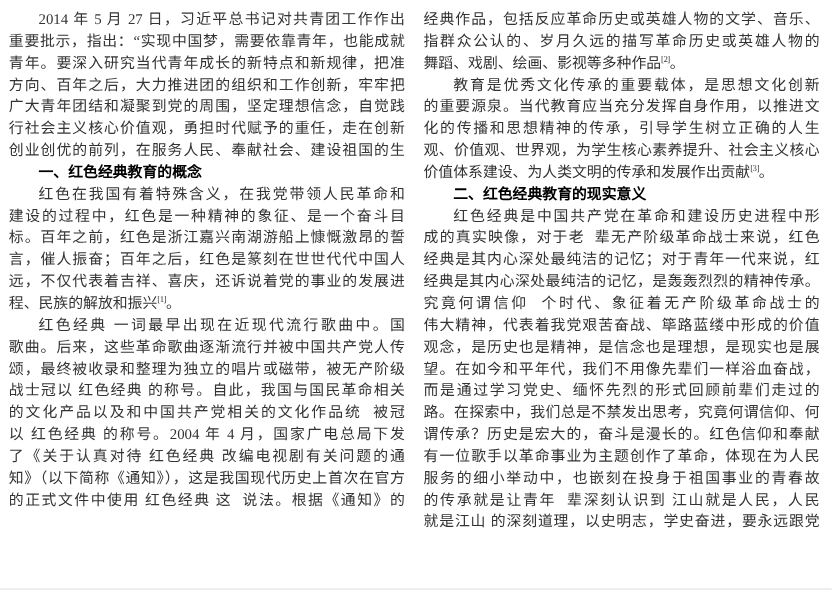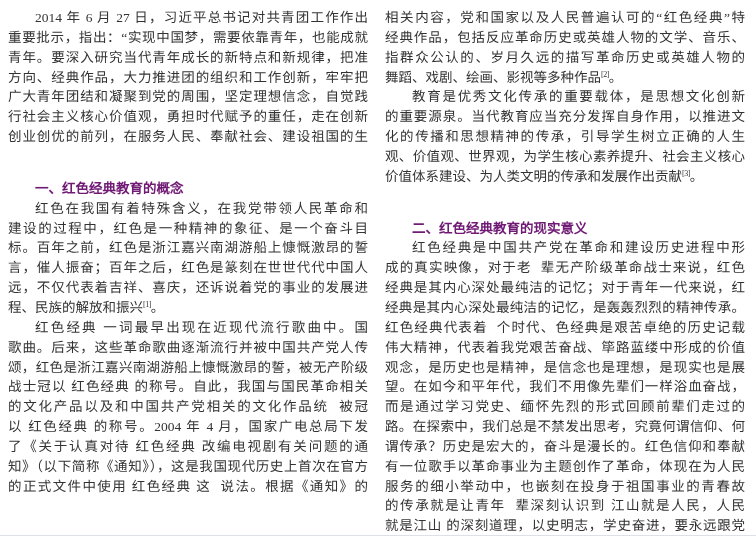--- a/index.html
+++ b/index.html
@@ -24,83 +24,81 @@
     text-align: justify;
     text-align-last: justify;
     text-justify: distribute;
     overflow: hidden;
     white-space: pre-wrap;
   }
   .line.end { text-align-last: left; }
   .line.indent { text-indent: 2em; }
   .line.heading {
     font-weight: 700;
-    color: #701a75;
+    color: #000000;
     font-family: "Liberation Sans", "DejaVu Sans", sans-serif;
     text-align-last: left;
-    margin-top: 32px;
   }
   sup.fn {
     font-size: 8px;
     line-height: 0;
     vertical-align: super;
     letter-spacing: -0.5px;
   }
   .bottom-rule {
     position: absolute;
     left: 0; right: 0;
     top: 535px;
     border-top: 1px solid #dde0e4;
   }
 </style>
 </head>
 <body>
 
 <div class="page">
   <div class="col">
-      <div class="line indent">2014 年 6 月 27 日，习近平总书记对共青团工作作出</div>
+      <div class="line indent">2014 年 5 月 27 日，习近平总书记对共青团工作作出</div>
       <div class="line">重要批示，指出：“实现中国梦，需要依靠青年，也能成就</div>
       <div class="line">青年。要深入研究当代青年成长的新特点和新规律，把准</div>
-      <div class="line">方向、经典作品，大力推进团的组织和工作创新，牢牢把</div>
+      <div class="line">方向、百年之后，大力推进团的组织和工作创新，牢牢把</div>
       <div class="line">广大青年团结和凝聚到党的周围，坚定理想信念，自觉践</div>
       <div class="line">行社会主义核心价值观，勇担时代赋予的重任，走在创新</div>
       <div class="line">创业创优的前列，在服务人民、奉献社会、建设祖国的生</div>
       <div class="line indent heading end">一、红色经典教育的概念</div>
       <div class="line indent">红色在我国有着特殊含义，在我党带领人民革命和</div>
       <div class="line">建设的过程中，红色是一种精神的象征、是一个奋斗目</div>
       <div class="line">标。百年之前，红色是浙江嘉兴南湖游船上慷慨激昂的誓</div>
       <div class="line">言，催人振奋；百年之后，红色是篆刻在世世代代中国人</div>
       <div class="line">远，不仅代表着吉祥、喜庆，还诉说着党的事业的发展进</div>
       <div class="line end">程、民族的解放和振兴<sup class="fn">[1]</sup>。</div>
       <div class="line indent">红色经典 一词最早出现在近现代流行歌曲中。国</div>
       <div class="line">歌曲。后来，这些革命歌曲逐渐流行并被中国共产党人传</div>
-      <div class="line">颂，红色是浙江嘉兴南湖游船上慷慨激昂的誓，被无产阶级</div>
+      <div class="line">颂，最终被收录和整理为独立的唱片或磁带，被无产阶级</div>
       <div class="line">战士冠以 红色经典 的称号。自此，我国与国民革命相关</div>
       <div class="line">的文化产品以及和中国共产党相关的文化作品统  被冠</div>
       <div class="line">以 红色经典 的称号。2004 年 4 月，国家广电总局下发</div>
       <div class="line">了《关于认真对待 红色经典 改编电视剧有关问题的通</div>
       <div class="line">知》（以下简称《通知》），这是我国现代历史上首次在官方</div>
       <div class="line">的正式文件中使用 红色经典 这  说法。根据《通知》的</div>
     </div>
   <div class="col">
-      <div class="line">相关内容，党和国家以及人民普遍认可的“红色经典”特</div>
       <div class="line">经典作品，包括反应革命历史或英雄人物的文学、音乐、</div>
       <div class="line">指群众公认的、岁月久远的描写革命历史或英雄人物的</div>
       <div class="line end">舞蹈、戏剧、绘画、影视等多种作品<sup class="fn">[2]</sup>。</div>
       <div class="line indent">教育是优秀文化传承的重要载体，是思想文化创新</div>
       <div class="line">的重要源泉。当代教育应当充分发挥自身作用，以推进文</div>
       <div class="line">化的传播和思想精神的传承，引导学生树立正确的人生</div>
       <div class="line">观、价值观、世界观，为学生核心素养提升、社会主义核心</div>
       <div class="line end">价值体系建设、为人类文明的传承和发展作出贡献<sup class="fn">[3]</sup>。</div>
       <div class="line indent heading end">二、红色经典教育的现实意义</div>
       <div class="line indent">红色经典是中国共产党在革命和建设历史进程中形</div>
       <div class="line">成的真实映像，对于老  辈无产阶级革命战士来说，红色</div>
       <div class="line">经典是其内心深处最纯洁的记忆；对于青年一代来说，红</div>
       <div class="line">经典是其内心深处最纯洁的记忆，是轰轰烈烈的精神传承。</div>
-      <div class="line">红色经典代表着  个时代、色经典是艰苦卓绝的历史记载</div>
+      <div class="line">究竟何谓信仰  个时代、象征着无产阶级革命战士的</div>
       <div class="line">伟大精神，代表着我党艰苦奋战、筚路蓝缕中形成的价值</div>
       <div class="line">观念，是历史也是精神，是信念也是理想，是现实也是展</div>
       <div class="line">望。在如今和平年代，我们不用像先辈们一样浴血奋战，</div>
       <div class="line">而是通过学习党史、缅怀先烈的形式回顾前辈们走过的</div>
       <div class="line">路。在探索中，我们总是不禁发出思考，究竟何谓信仰、何</div>
       <div class="line">谓传承？历史是宏大的，奋斗是漫长的。红色信仰和奉献</div>
       <div class="line">有一位歌手以革命事业为主题创作了革命，体现在为人民</div>
       <div class="line">服务的细小举动中，也嵌刻在投身于祖国事业的青春故</div>
       <div class="line">的传承就是让青年  辈深刻认识到 江山就是人民，人民</div>
       <div class="line">就是江山 的深刻道理，以史明志，学史奋进，要永远跟党</div>

